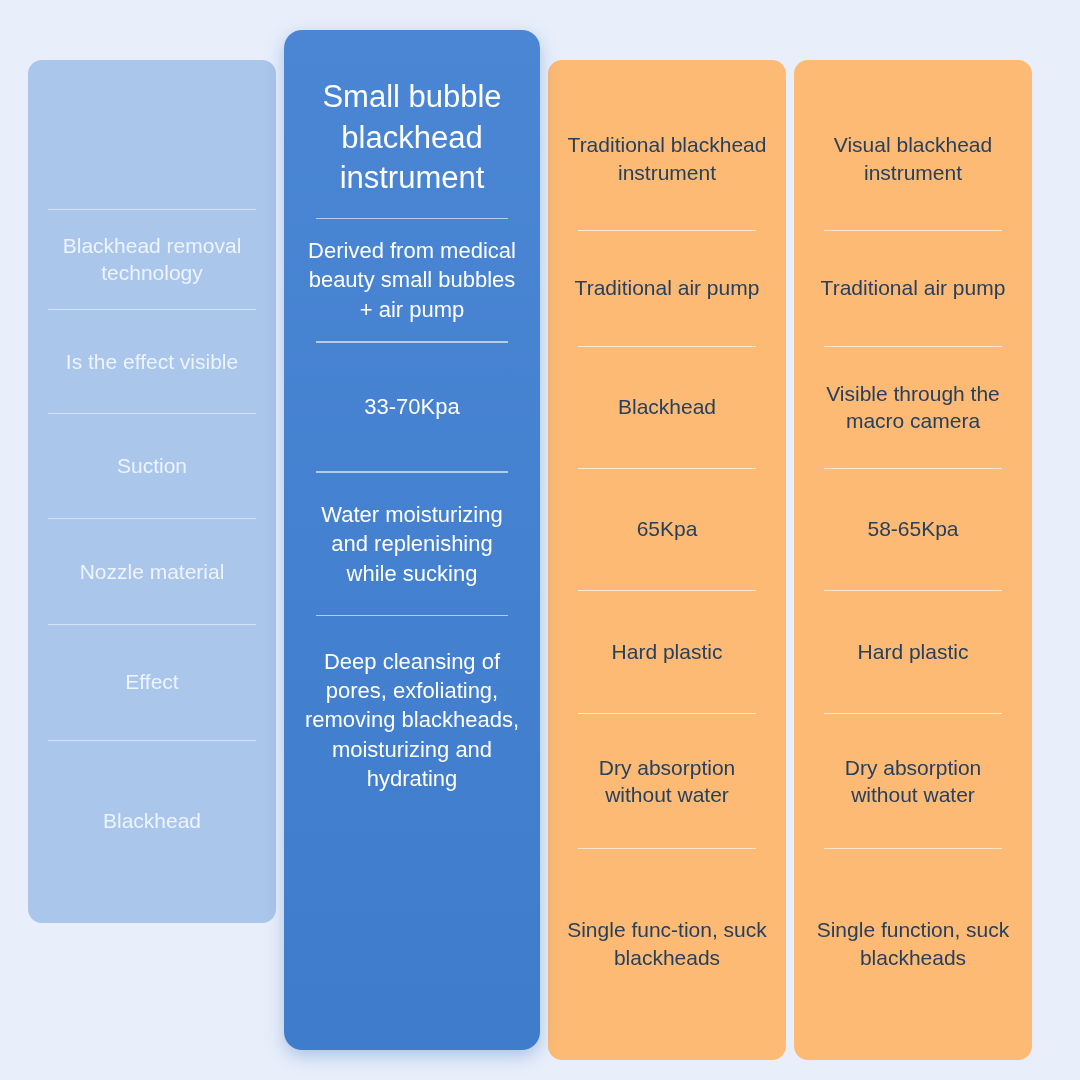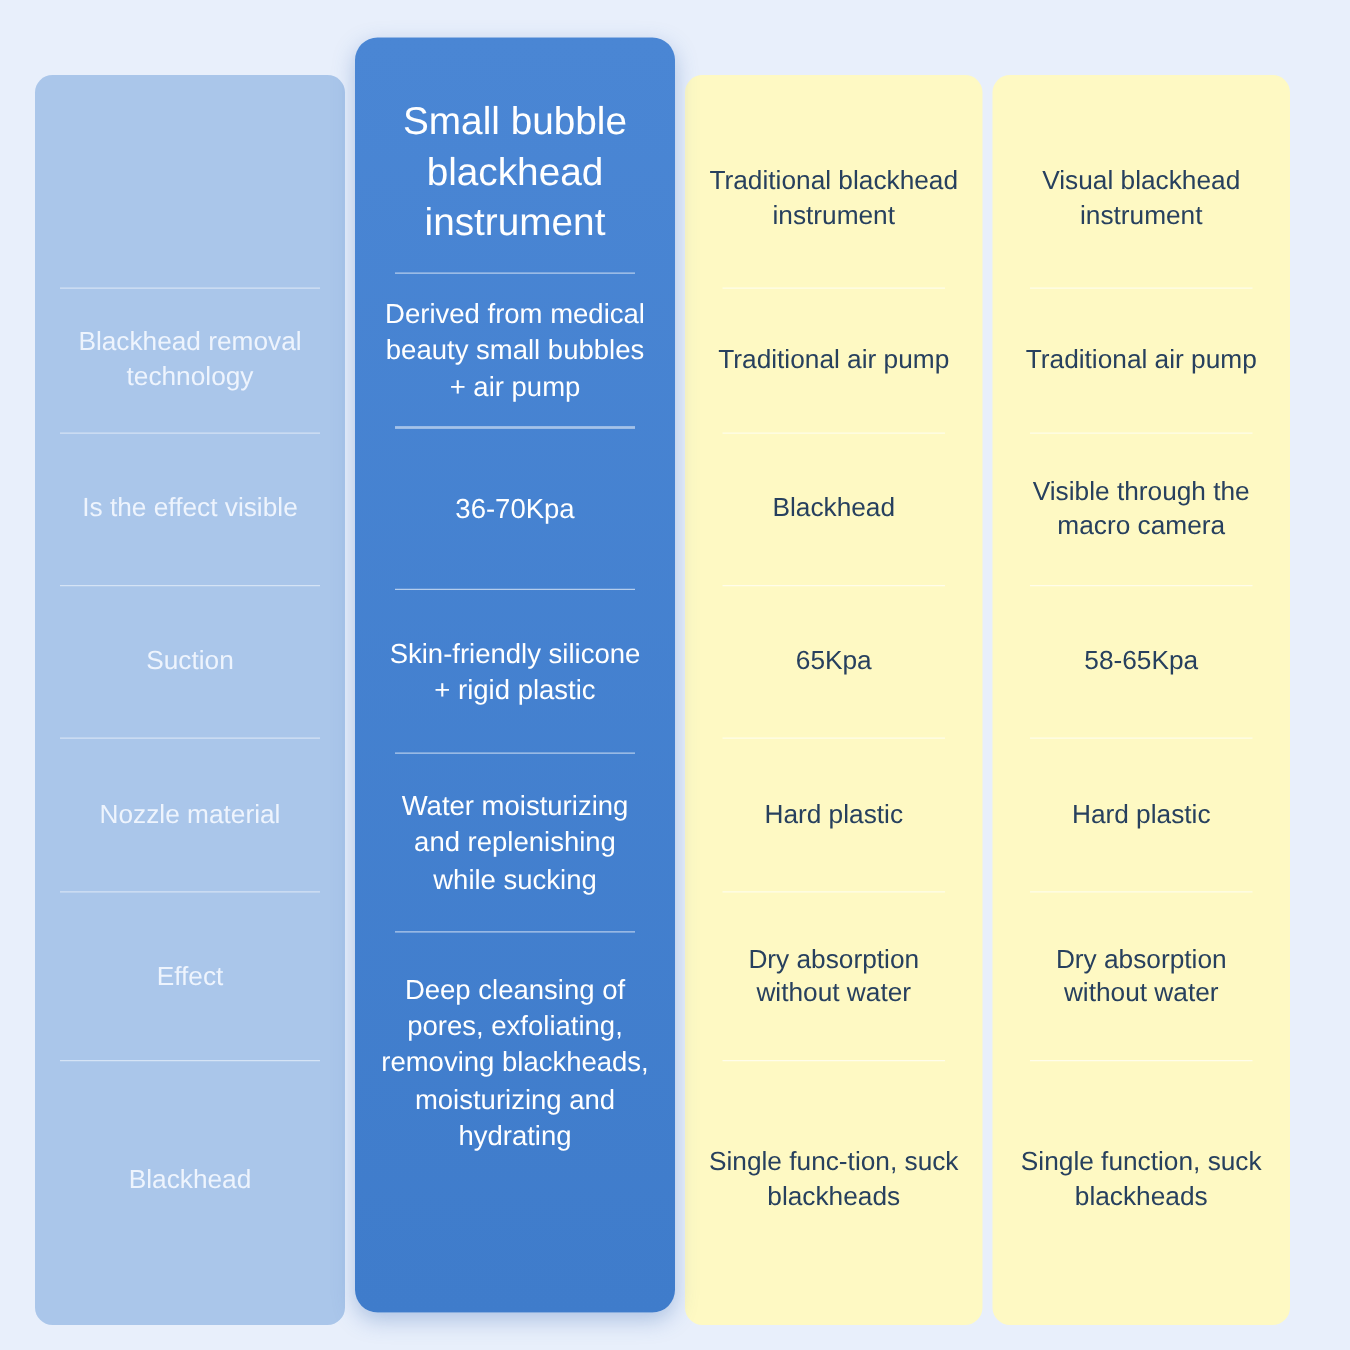--- a/index.html
+++ b/index.html
@@ -39,27 +39,27 @@
     display: flex;
     flex-direction: column;
     align-items: stretch;
     border-radius: 14px;
   }
 
   .col-label {
     width: 248px;
     background: #aac6ea;
     padding: 28px 4px 22px;
-    height: 1000px;
+    height: 863px;
     margin-top: 30px;
   }
 
   .col-normal {
     width: 238px;
-    background: #fef9c3;
+    background: #fdba74;
     padding: 28px 14px 22px;
     height: 1000px;
     margin-top: 30px;
   }
 
   .col-gap {
     width: 8px;
     flex: none;
   }
 
@@ -159,23 +159,22 @@
     </div>
 
     <div class="col-gap"></div>
 
     <div class="col col-highlight">
       <div class="cell head-cell r0">Small bubble blackhead instrument</div>
       <div class="divider"></div>
       <div class="cell r1">Derived from medical beauty small bubbles + air pump</div>
       <div class="divider"></div>
       <div class="divider"></div>
-      <div class="cell r3">36-70Kpa</div>
-      <div class="divider"></div>
-      <div class="cell r4">Skin-friendly silicone + rigid plastic</div>
+      <div class="cell r3">33-70Kpa</div>
+      <div class="divider"></div>
       <div class="divider"></div>
       <div class="cell r5">Water moisturizing and replenishing while sucking</div>
       <div class="divider"></div>
       <div class="cell r6">Deep cleansing of pores, exfoliating, removing blackheads, moisturizing and hydrating</div>
     </div>
 
     <div class="col-gap"></div>
 
     <div class="col col-normal">
       <div class="cell head-cell r0">Traditional blackhead instrument</div>

